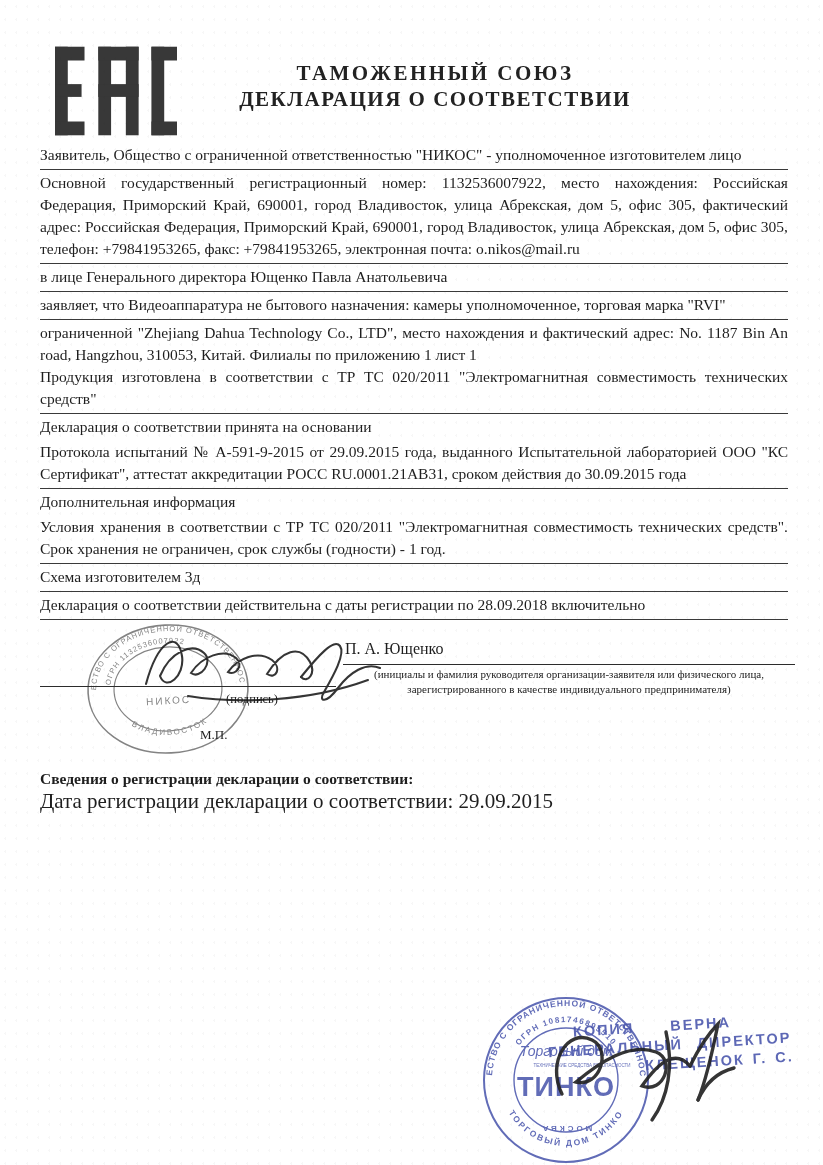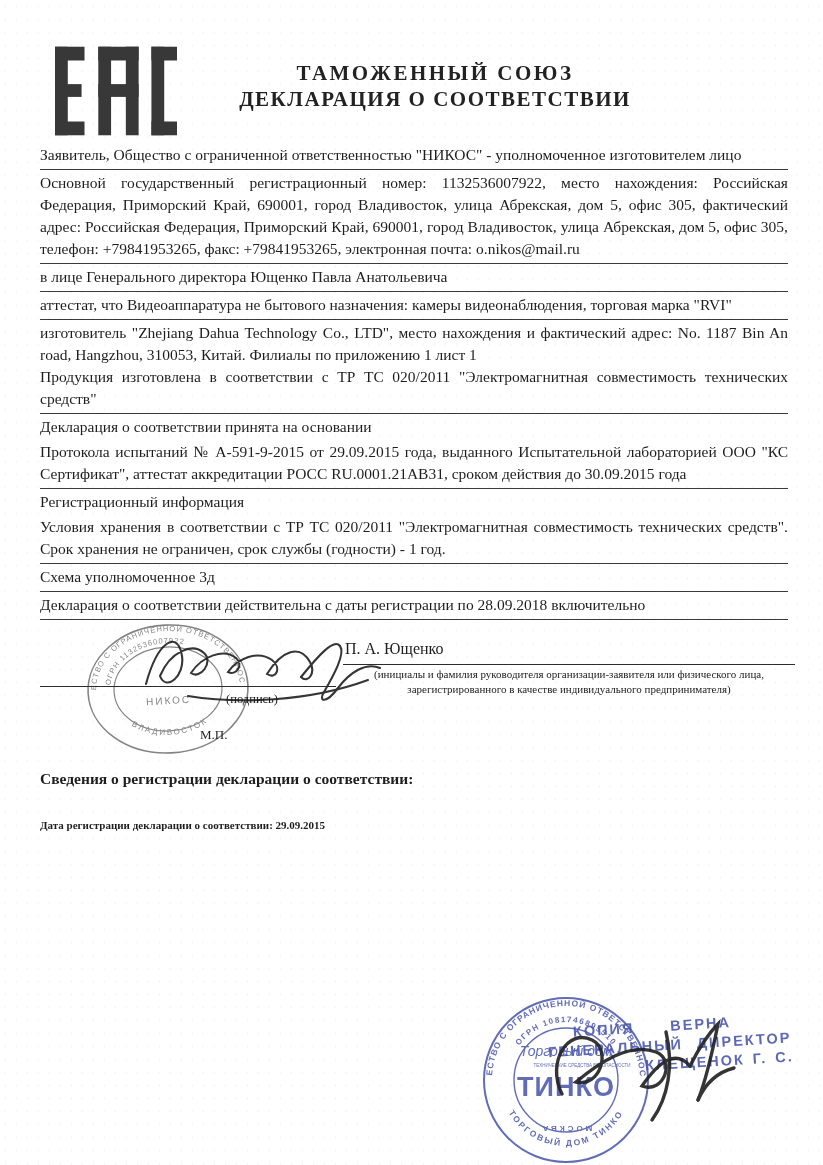--- a/index.html
+++ b/index.html
@@ -38,23 +38,23 @@
   .gray-stamp{position:absolute;left:42px;top:-2px;width:172px;height:142px;opacity:.68;transform:rotate(-3deg);}
   .sig1{position:absolute;left:88px;top:2px;width:300px;height:84px;}
   .sig-line{position:absolute;left:0;top:66px;width:296px;border-top:1.6px solid #2c2c2c;}
   .podpis{position:absolute;left:118px;top:68px;width:120px;text-align:right;font-size:12.5px;}
   .mp{position:absolute;left:160px;top:104px;font-size:13px;}
   .name{position:absolute;left:305px;top:18px;width:450px;text-align:left;font-size:16px;}
   .name-line{position:absolute;left:303px;top:44px;width:452px;border-top:1.4px solid #2c2c2c;}
   .name-cap{position:absolute;left:300px;top:47px;width:458px;text-align:center;font-size:11px;line-height:15px;color:#222;}
   
   .reg{margin-top:10px;}
-  .reg .rh{font-weight:bold;font-size:15.5px;margin-bottom:24px;}
+  .reg .rh{font-weight:bold;font-size:15.5px;}
   .reg .rn{font-weight:bold;font-size:15.5px;margin-bottom:14px;}
-  .reg .rd{font-weight:bold;font-size:11px;}
+  .reg .rd{font-weight:normal;font-size:21px;}
   
   .tinko-stamp{position:absolute;left:478px;top:992px;width:176px;height:176px;opacity:.88;}
   .copy-stamp{
     position:absolute;left:548px;top:1016px;width:270px;
     transform:rotate(-3.5deg);
     font-family:"Liberation Sans","DejaVu Sans",sans-serif;
     font-weight:bold;color:#4c58ae;font-size:14.5px;line-height:19px;
     letter-spacing:2px;opacity:.9;
   }
   .copy-stamp .c1{margin-left:26px;word-spacing:30px;}
@@ -106,46 +106,46 @@
     <div class="sec">
       <p class="just">Основной государственный регистрационный номер: 1132536007922, место нахождения: Российская Федерация, Приморский Край, 690001, город Владивосток, улица Абрекская, дом 5, офис 305, фактический адрес: Российская Федерация, Приморский Край, 690001, город Владивосток, улица Абрекская,  дом 5, офис 305, телефон: +79841953265, факс:  +79841953265, электронная почта: o.nikos@mail.ru</p>
     </div>
 
     <div class="sec">
       <p class="b">в лице Генерального директора Ющенко Павла Анатольевича</p>
     </div>
 
     <div class="sec">
       <p class="just">
-        <span class="b">аттестат, что</span>
-        <span>Видеоаппаратура не бытового назначения: камеры видеонаблюдения, торговая марка "RVI"</span>
+        <span class="b">заявляет, что</span>
+        <span>Видеоаппаратура не бытового назначения: камеры уполномоченное, торговая марка "RVI"</span>
       </p>
     </div>
 
     <div class="sec">
       <p class="just">
-        <span class="b">изготовитель</span>
+        <span class="b">ограниченной</span>
         <span>"Zhejiang Dahua Technology Co., LTD", место нахождения и фактический адрес: No. 1187 Bin An road, Hangzhou,  310053, Китай. Филиалы по приложению 1 лист 1</span>
       </p>
       <p class="just">Продукция изготовлена в соответствии с ТР ТС 020/2011 "Электромагнитная совместимость технических средств"</p>
     </div>
 
 
     <div class="sec">
       <p class="b head-gap">Декларация о соответствии принята на основании</p>
       <p class="just">Протокола испытаний № А-591-9-2015 от 29.09.2015 года, выданного Испытательной лабораторией ООО "КС Сертификат", аттестат аккредитации РОСС RU.0001.21АВ31, сроком действия до 30.09.2015 года</p>
     </div>
 
     <div class="sec">
-      <p class="b head-gap">Регистрационный информация</p>
+      <p class="b head-gap">Дополнительная информация</p>
       <p class="just">Условия хранения в соответствии с ТР ТС 020/2011 "Электромагнитная совместимость технических средств". Срок хранения не ограничен, срок службы (годности) - 1 год.</p>
     </div>
 
     <div class="sec">
-      <p>Схема уполномоченное 3д</p>
+      <p>Схема изготовителем 3д</p>
     </div>
 
     <div class="sec">
       <p class="b">Декларация о соответствии  действительна с даты регистрации по 28.09.2018 включительно</p>
     </div>
 
     <div class="sigblock">
 
       <svg class="gray-stamp" viewBox="0 0 172 142">
         <defs>

